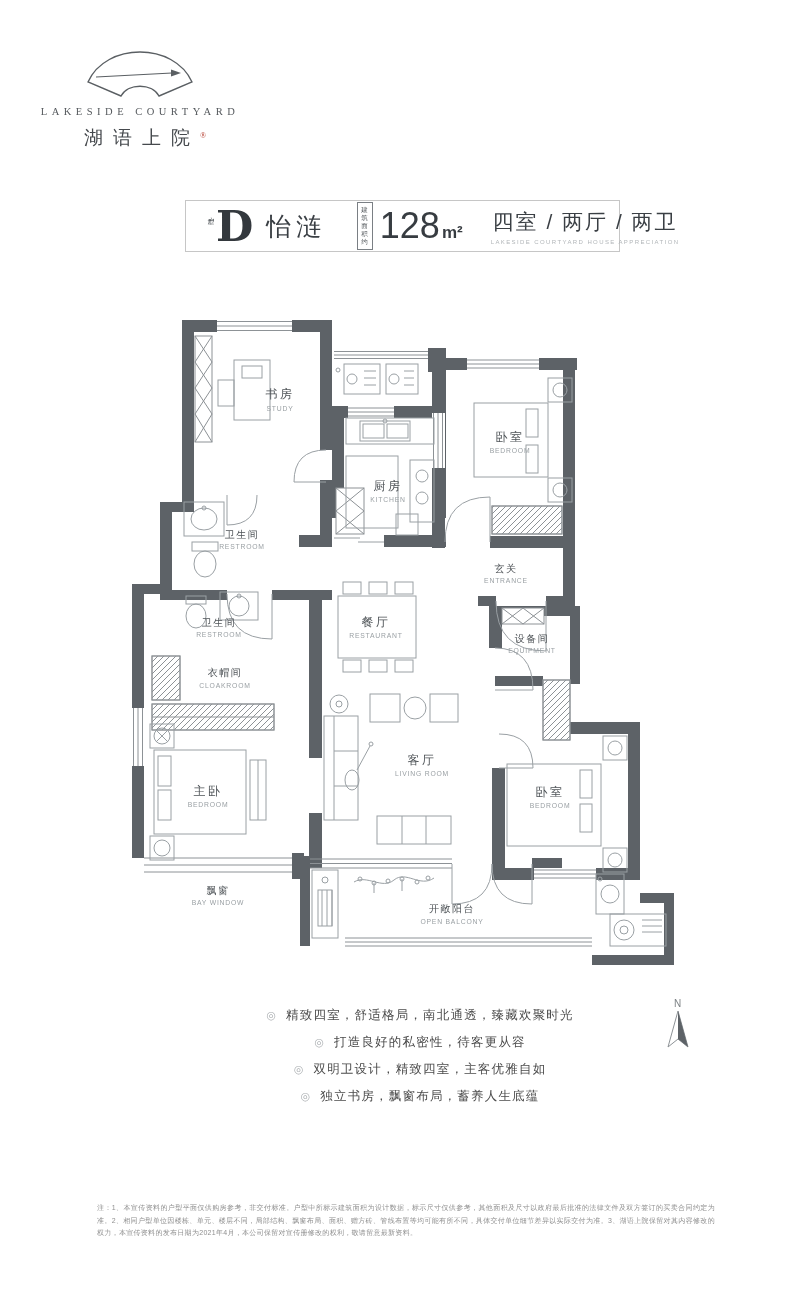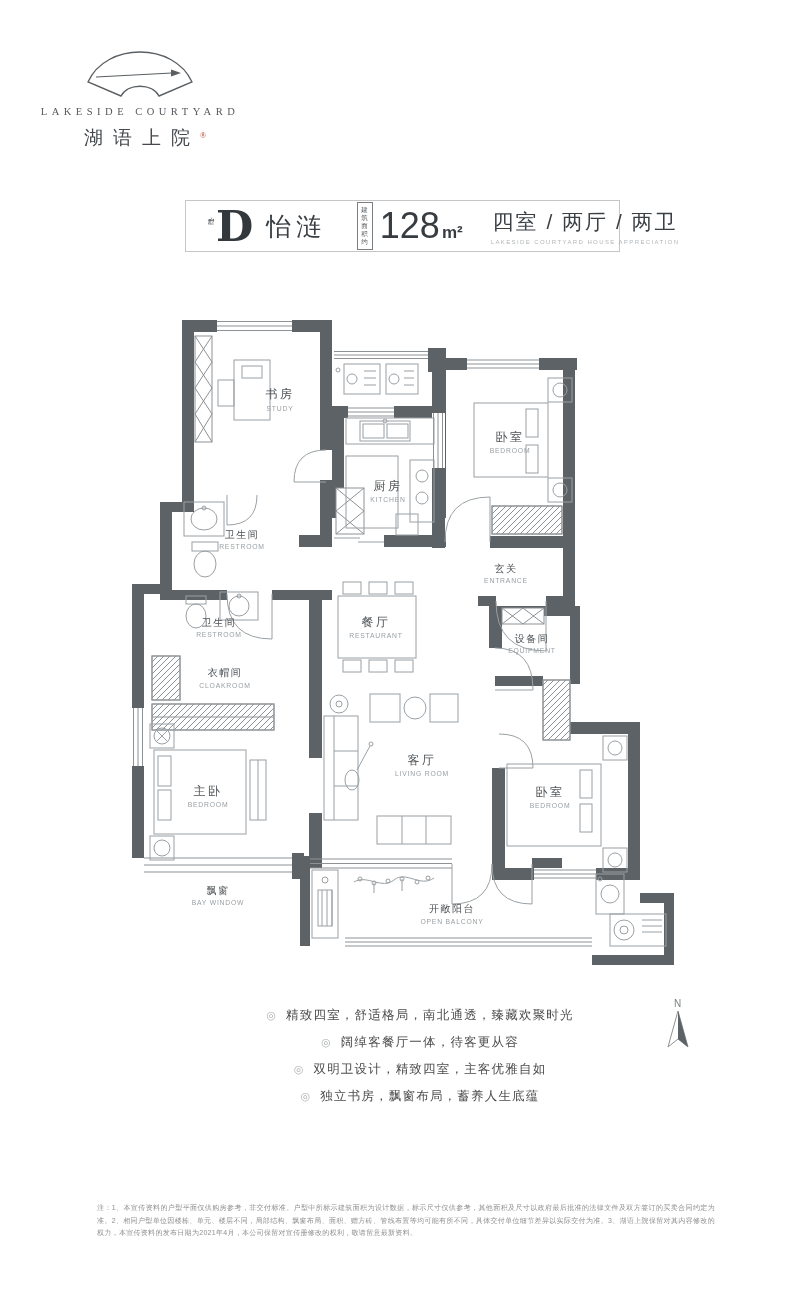--- a/index.html
+++ b/index.html
@@ -332,20 +332,20 @@
   <div class="compass">
     <div class="n">N</div>
     <svg width="48" height="42" viewBox="0 0 48 42">
       <polygon points="24,2 34,38 24,30 14,38" fill="#fff" stroke="#8d9296" stroke-width="1"></polygon>
       <polygon points="24,2 34,38 24,30" fill="#5d6267"></polygon>
     </svg>
   </div>
 
   <ul class="features">
     <li><span class="mk">◎</span><span>精致四室，舒适格局，南北通透，臻藏欢聚时光</span></li>
-    <li><span class="mk">◎</span><span>阔绰客餐厅一体，待客更从容</span></li>
+    <li><span class="mk">◎</span><span>打造良好的私密性，待客更从容</span></li>
     <li><span class="mk">◎</span><span>双明卫设计，精致四室，主客优雅自如</span></li>
     <li><span class="mk">◎</span><span>独立书房，飘窗布局，蓄养人生底蕴</span></li>
   </ul>
 
   <div class="disclaimer">注：1、本宣传资料的户型平面仅供购房参考，非交付标准。户型中所标示建筑面积为设计数据，标示尺寸仅供参考，其他面积及尺寸以政府最后批准的法律文件及双方签订的买卖合同约定为准。2、相同户型单位因楼栋、单元、楼层不同，局部结构、飘窗布局、面积、赠方砖、管线布置等均可能有所不同，具体交付单位细节差异以实际交付为准。3、湖语上院保留对其内容修改的权力，本宣传资料的发布日期为2021年4月，本公司保留对宣传册修改的权利，敬请留意最新资料。</div>
 
 </div>
 
 </body></html>

